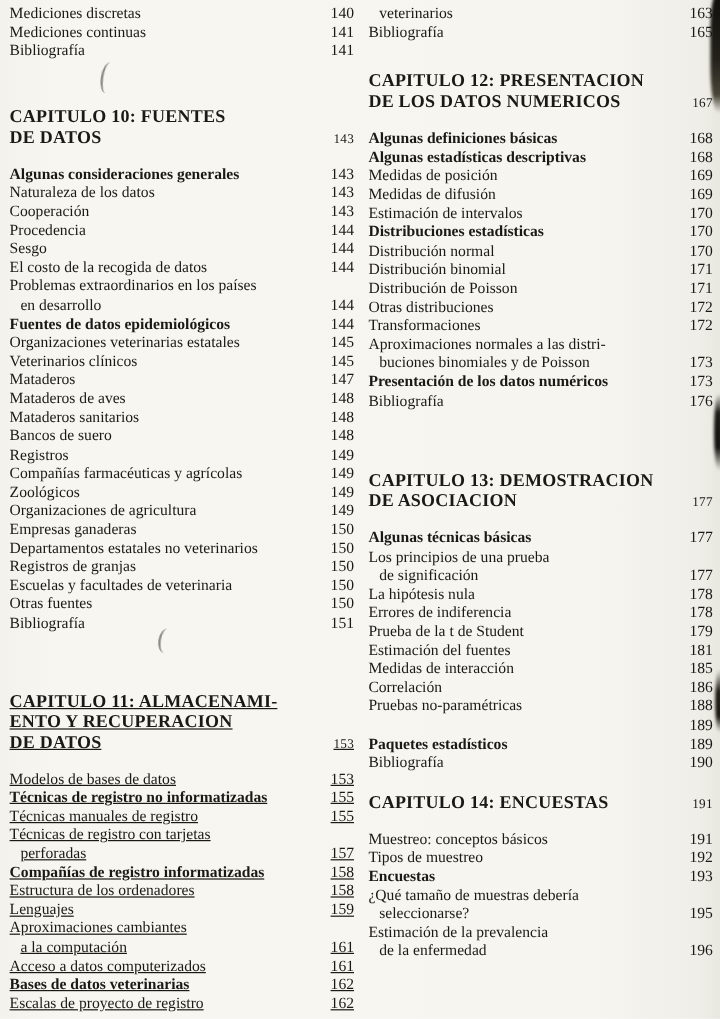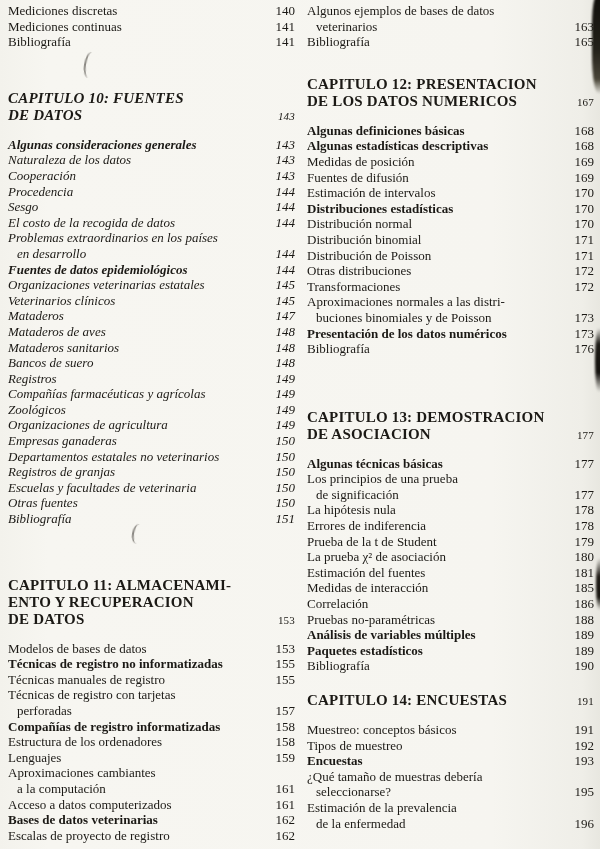--- a/index.html
+++ b/index.html
@@ -117,21 +117,21 @@
             <span class="pg">141</span>
           </div>
         </div>
         <div class="entry">
           <div class="eline">
             <span class="etext">Bibliografía</span>
             <span class="pg">141</span>
           </div>
         </div>
       </section>
-      <section class="toc-section" style="margin-top: 40px; font-style: italic;">
+      <section class="toc-section" style="margin-top: 40px;">
         <h2 class="chapter-heading">
           <div class="hline">
             <span>CAPITULO 10: FUENTES</span>
           </div>
           <div class="hline">
             <span>DE DATOS</span>
             <span class="pg">143</span>
           </div>
         </h2>
         <div class="entry bold">
@@ -275,21 +275,21 @@
             <span class="pg">150</span>
           </div>
         </div>
         <div class="entry">
           <div class="eline">
             <span class="etext">Bibliografía</span>
             <span class="pg">151</span>
           </div>
         </div>
       </section>
-      <section class="toc-section" style="margin-top: 50px;">
+      <section class="toc-section" style="margin-top: 50px; text-decoration: underline;">
         <h2 class="chapter-heading">
           <div class="hline">
             <span>CAPITULO 11: ALMACENAMI-</span>
           </div>
           <div class="hline">
             <span>ENTO Y RECUPERACION</span>
           </div>
           <div class="hline">
             <span>DE DATOS</span>
             <span class="pg">153</span>
@@ -365,23 +365,20 @@
           <div class="eline">
             <span class="etext">Escalas de proyecto de registro</span>
             <span class="pg">162</span>
           </div>
         </div>
       </section>
     </div>
   <div class="col">
       <section class="toc-section" style="margin-top: 0px;">
         <div class="entry">
-          <div class="eline">
-            <span class="etext">Algunos ejemplos de bases de datos</span>
-          </div>
           <div class="eline cont">
             <span class="etext">veterinarios</span>
             <span class="pg">163</span>
           </div>
         </div>
         <div class="entry">
           <div class="eline">
             <span class="etext">Bibliografía</span>
             <span class="pg">165</span>
           </div>
@@ -410,21 +407,21 @@
           </div>
         </div>
         <div class="entry">
           <div class="eline">
             <span class="etext">Medidas de posición</span>
             <span class="pg">169</span>
           </div>
         </div>
         <div class="entry">
           <div class="eline">
-            <span class="etext">Fuentes de difusión</span>
+            <span class="etext">Medidas de difusión</span>
             <span class="pg">169</span>
           </div>
         </div>
         <div class="entry">
           <div class="eline">
             <span class="etext">Estimación de intervalos</span>
             <span class="pg">170</span>
           </div>
         </div>
         <div class="entry bold">
@@ -523,26 +520,20 @@
           </div>
         </div>
         <div class="entry">
           <div class="eline">
             <span class="etext">Prueba de la t de Student</span>
             <span class="pg">179</span>
           </div>
         </div>
         <div class="entry">
           <div class="eline">
-            <span class="etext">La prueba χ² de asociación</span>
-            <span class="pg">180</span>
-          </div>
-        </div>
-        <div class="entry">
-          <div class="eline">
             <span class="etext">Estimación del fuentes</span>
             <span class="pg">181</span>
           </div>
         </div>
         <div class="entry">
           <div class="eline">
             <span class="etext">Medidas de interacción</span>
             <span class="pg">185</span>
           </div>
         </div>
@@ -553,21 +544,20 @@
           </div>
         </div>
         <div class="entry">
           <div class="eline">
             <span class="etext">Pruebas no-paramétricas</span>
             <span class="pg">188</span>
           </div>
         </div>
         <div class="entry bold">
           <div class="eline">
-            <span class="etext">Análisis de variables múltiples</span>
             <span class="pg">189</span>
           </div>
         </div>
         <div class="entry bold">
           <div class="eline">
             <span class="etext">Paquetes estadísticos</span>
             <span class="pg">189</span>
           </div>
         </div>
         <div class="entry">

